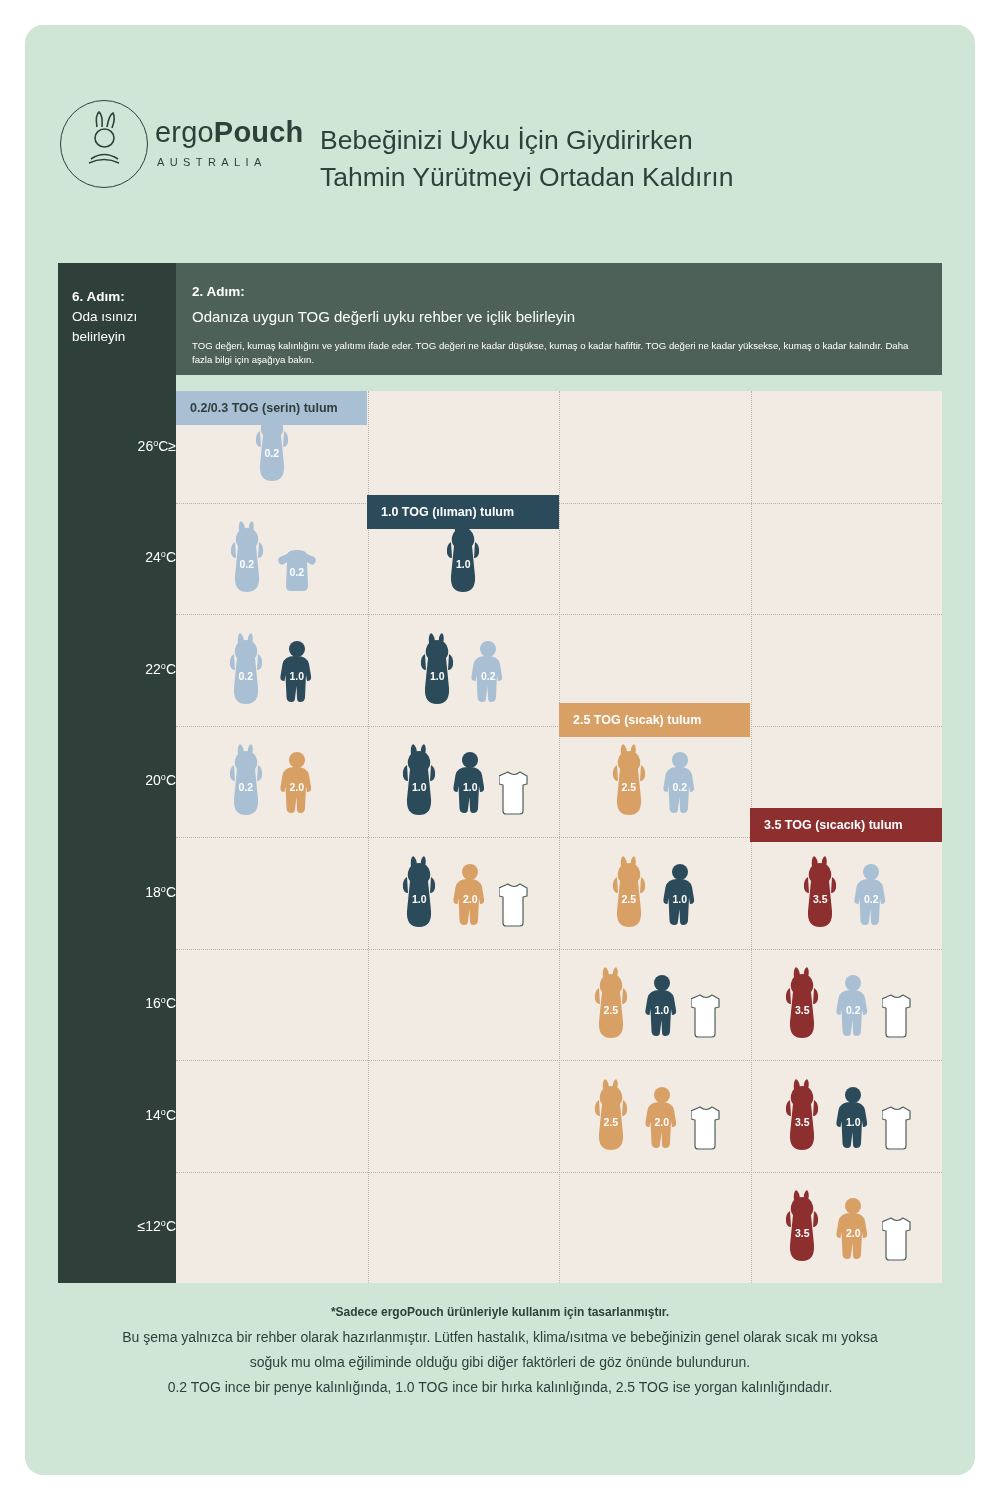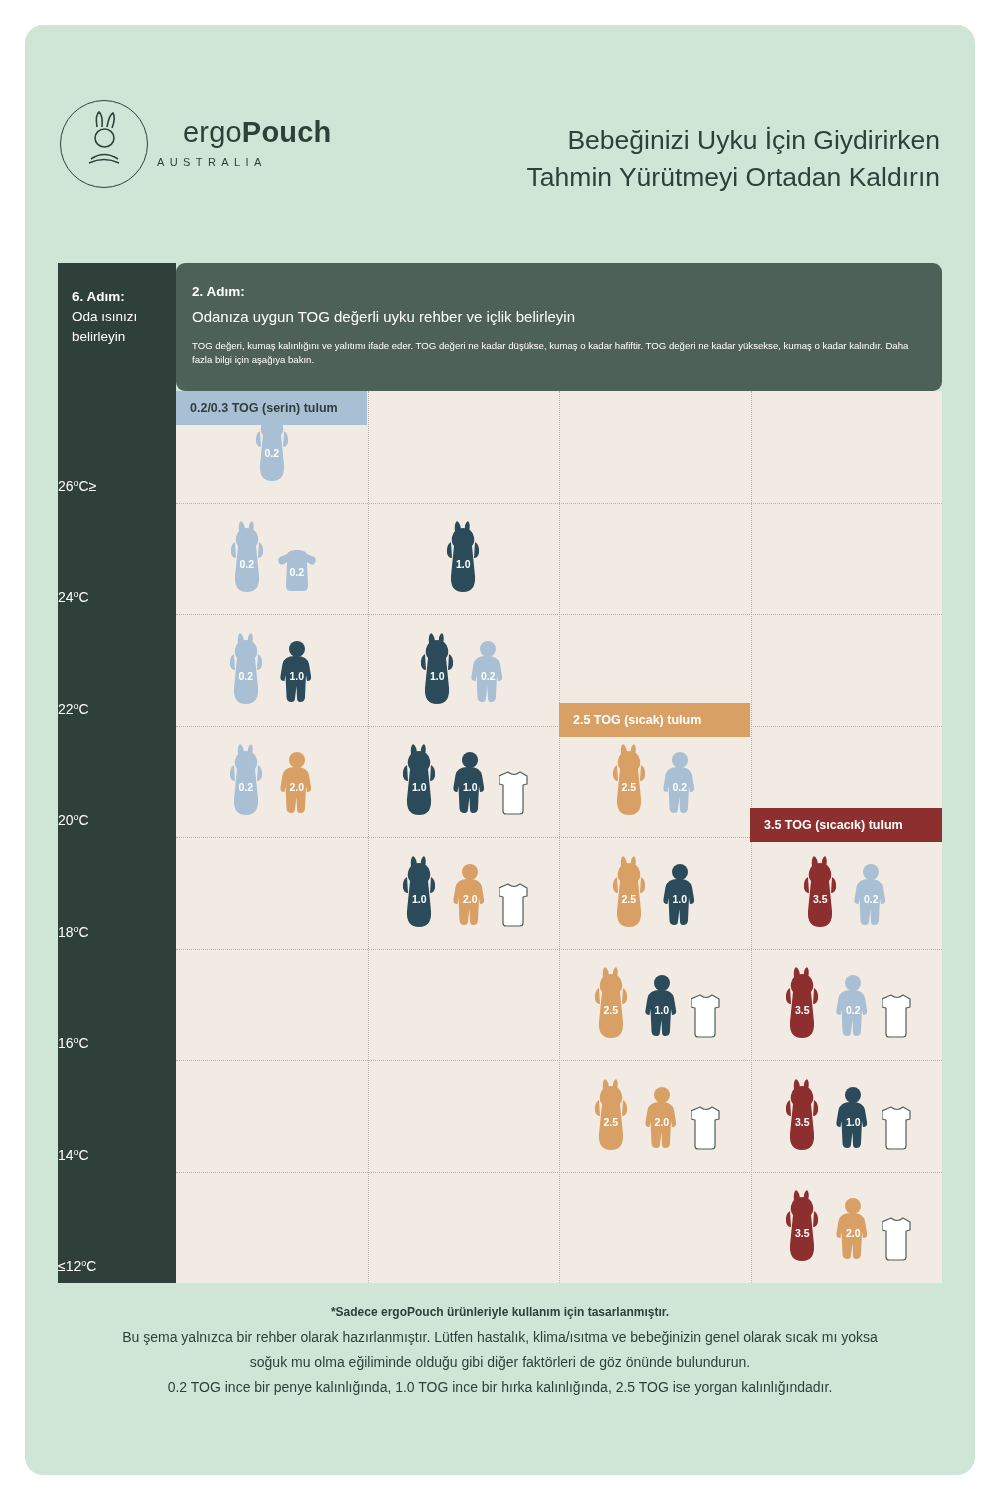--- a/index.html
+++ b/index.html
@@ -19,70 +19,68 @@
   }
   
   .logo-wrap{position:absolute;left:60px;top:100px;width:250px;height:110px;}
   .logo-mark{
     position:absolute;left:0;top:0;width:86px;height:86px;border-radius:50%;
     border:1.6px solid #2f3f3a;background:#cfe6d7;
   }
   .logo-mark svg{position:absolute;left:0;top:0;}
   .logo-text{
     position:absolute;left:95px;top:16px;font-size:29px;color:#2f3f3a;
-    letter-spacing:.2px;font-weight:400;margin-left:28px;
+    letter-spacing:.2px;font-weight:400;
   }
   .logo-text .bold{font-weight:700;}
   .logo-sub{
     position:absolute;left:97px;top:56px;font-size:11px;letter-spacing:5.4px;
     color:#2f3f3a;
   }
   .title{
-    position:absolute;right:60px;top:122px;width:620px;text-align:right;
+    position:absolute;right:60px;top:122px;width:620px;text-align:left;
     font-size:26.5px;line-height:37px;color:#2f3f3a;font-weight:400;
   }
   
   .chart{
     position:absolute;left:58px;top:263px;width:884px;height:1020px;
   }
   .col-left{
     position:absolute;left:0;top:0;width:118px;height:1020px;
     background:#2f3f3a;
   }
   .step1{
     position:absolute;left:14px;top:24px;width:100px;color:#ffffff;
     font-size:13.5px;line-height:20px;
   }
   .step1 b{font-weight:700;}
   .head-right{
-    position:absolute;left:118px;top:0;width:766px;height:128px;
+    position:absolute;left:118px;top:0;width:766px;height:112px;
     background:#4d6159;
-    border-radius:9px;
   }
   .step2-t{position:absolute;left:16px;top:21px;font-size:13.5px;color:#ffffff;font-weight:700;}
   .step2-s{position:absolute;left:16px;top:45px;font-size:15px;color:#ffffff;}
   .step2-p{position:absolute;left:16px;top:76px;width:730px;font-size:9.6px;line-height:14px;color:#ffffff;}
   
   .grid{
     position:absolute;left:118px;top:128px;width:766px;height:892px;
     background:#ffffff;
     border-radius:9px;
   }
   .band{position:absolute;top:0;height:892px;background:#f2ebe4;}
   .band.b1{left:0;width:191px;}
   .band.b2{left:191px;width:192px;}
   .band.b3{left:383px;width:191px;}
   .band.b4{left:574px;width:192px;}
   .vline{position:absolute;top:0;width:0;height:892px;border-left:1px dotted #b9b3ab;}
   .hline{position:absolute;left:0;width:766px;height:0;border-top:1px dotted #b9b3ab;}
   
   .temp{
-    position:absolute;left:0;width:118px;text-align:left;color:#ffffff;
+    position:absolute;left:0;width:118px;text-align:right;color:#ffffff;
     font-size:14px;
-    margin-top:40px;
   }
   .temp sup{font-size:9px;vertical-align:top;}
   
   .pill{
     position:absolute;height:34px;line-height:34px;font-size:12.5px;font-weight:700;
     color:#ffffff;padding-left:14px;box-sizing:border-box;
   }
   .pill.cool{left:118px;top:128px;width:191px;background:#a9bfd3;color:#2f3f3a;}
   .pill.mild{left:309px;top:232px;width:192px;background:#2b4a5a;}
   .pill.warm{left:501px;top:440px;width:191px;background:#d9a066;color:#ffffff;}
@@ -355,20 +353,21 @@
         <div class="temp" style="top: 286.25px;">24<sup>o</sup>C</div>
         <div class="temp" style="top: 397.75px;">22<sup>o</sup>C</div>
         <div class="temp" style="top: 509.25px;">20<sup>o</sup>C</div>
         <div class="temp" style="top: 620.75px;">18<sup>o</sup>C</div>
         <div class="temp" style="top: 732.25px;">16<sup>o</sup>C</div>
         <div class="temp" style="top: 843.75px;">14<sup>o</sup>C</div>
         <div class="temp" style="top: 955.25px;">≤12<sup>o</sup>C</div>
       </div>
 
     <div class="pill cool">0.2/0.3 TOG (serin) tulum</div>
+    <div class="pill mild">1.0 TOG (ılıman) tulum</div>
     <div class="pill warm">2.5 TOG (sıcak) tulum</div>
     <div class="pill hot">3.5 TOG (sıcacık) tulum</div>
   </div>
 
   <div class="footer">
     <div class="l1">*Sadece ergoPouch ürünleriyle kullanım için tasarlanmıştır.</div>
     <div class="l">Bu şema yalnızca bir rehber olarak hazırlanmıştır. Lütfen hastalık, klima/ısıtma ve bebeğinizin genel olarak sıcak mı yoksa</div>
     <div class="l">soğuk mu olma eğiliminde olduğu gibi diğer faktörleri de göz önünde bulundurun.</div>
     <div class="l">0.2 TOG ince bir penye kalınlığında, 1.0 TOG ince bir hırka kalınlığında, 2.5 TOG ise yorgan kalınlığındadır.</div>
   </div>

